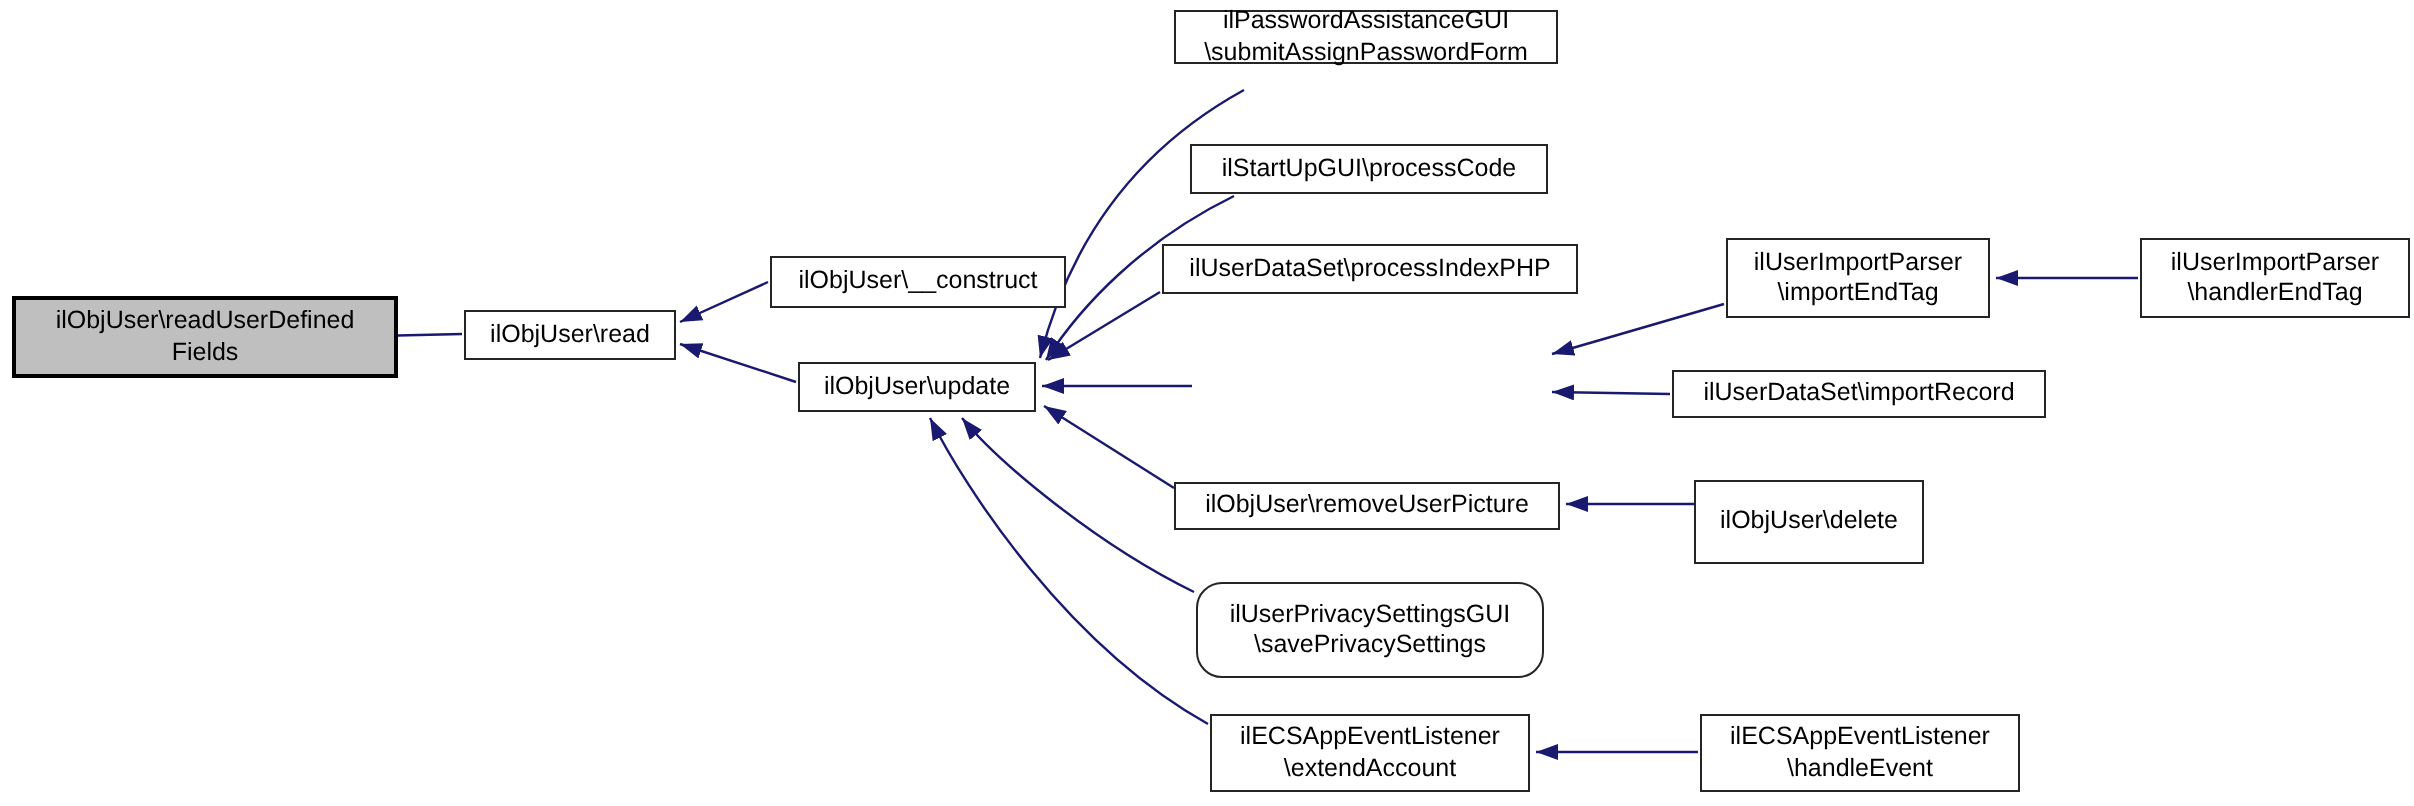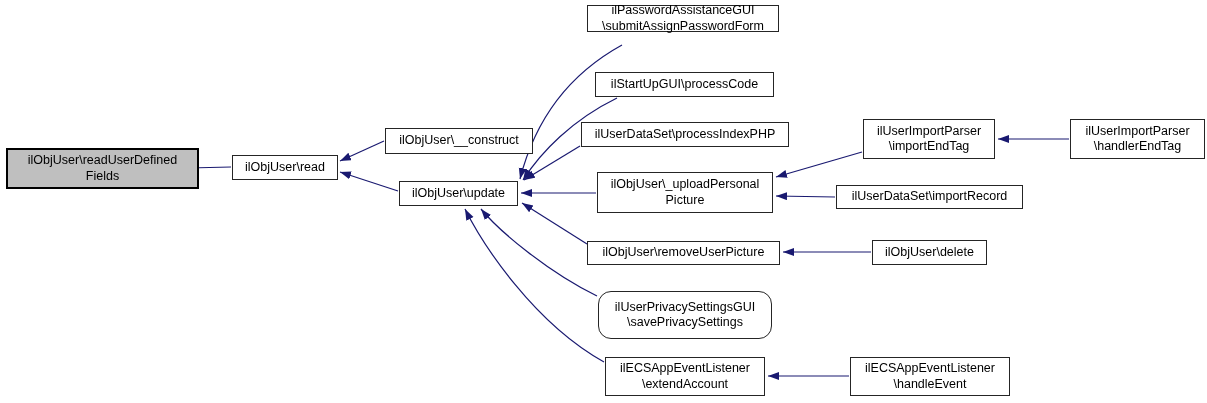--- a/index.html
+++ b/index.html
@@ -79,28 +79,26 @@
 
   <div class="node highlight" style="left: 6px; top: 148px; width: 193px; height: 41px;">ilObjUser\readUserDefined
 Fields</div>
   <div class="node" style="left: 232px; top: 155px; width: 106px; height: 25px;">ilObjUser\read</div>
   <div class="node" style="left: 385px; top: 128px; width: 148px; height: 26px;">ilObjUser\__construct</div>
   <div class="node" style="left: 399px; top: 181px; width: 119px; height: 25px;">ilObjUser\update</div>
   <div class="node" style="left: 587px; top: 5px; width: 192px; height: 27px;">ilPasswordAssistanceGUI
 \submitAssignPasswordForm</div>
   <div class="node" style="left: 595px; top: 72px; width: 179px; height: 25px;">ilStartUpGUI\processCode</div>
   <div class="node" style="left: 581px; top: 122px; width: 208px; height: 25px;">ilUserDataSet\processIndexPHP</div>
-  <div class="node" style="left: 597px; top: 172px; width: 176px; height: 41px;">ilObjUser\_uploadPersonal
-Picture</div>
   <div class="node" style="left: 587px; top: 241px; width: 193px; height: 24px;">ilObjUser\removeUserPicture</div>
   <div class="node" style="left: 598px; top: 291px; width: 174px; height: 48px; border-radius: 13px;">ilUserPrivacySettingsGUI
 \savePrivacySettings</div>
   <div class="node" style="left: 605px; top: 357px; width: 160px; height: 39px;">ilECSAppEventListener
 \extendAccount</div>
   <div class="node" style="left: 863px; top: 119px; width: 132px; height: 40px;">ilUserImportParser
 \importEndTag</div>
   <div class="node" style="left: 836px; top: 185px; width: 187px; height: 24px;">ilUserDataSet\importRecord</div>
-  <div class="node" style="left: 872px; top: 240px; width: 115px; height: 25px;">ilObjUser\delete</div>
+  <div class="node" style="left: 847px; top: 240px; width: 115px; height: 42px;">ilObjUser\delete</div>
   <div class="node" style="left: 850px; top: 357px; width: 160px; height: 39px;">ilECSAppEventListener
 \handleEvent</div>
   <div class="node" style="left: 1070px; top: 119px; width: 135px; height: 40px;">ilUserImportParser
 \handlerEndTag</div>
 </div>
 
 </body></html>

